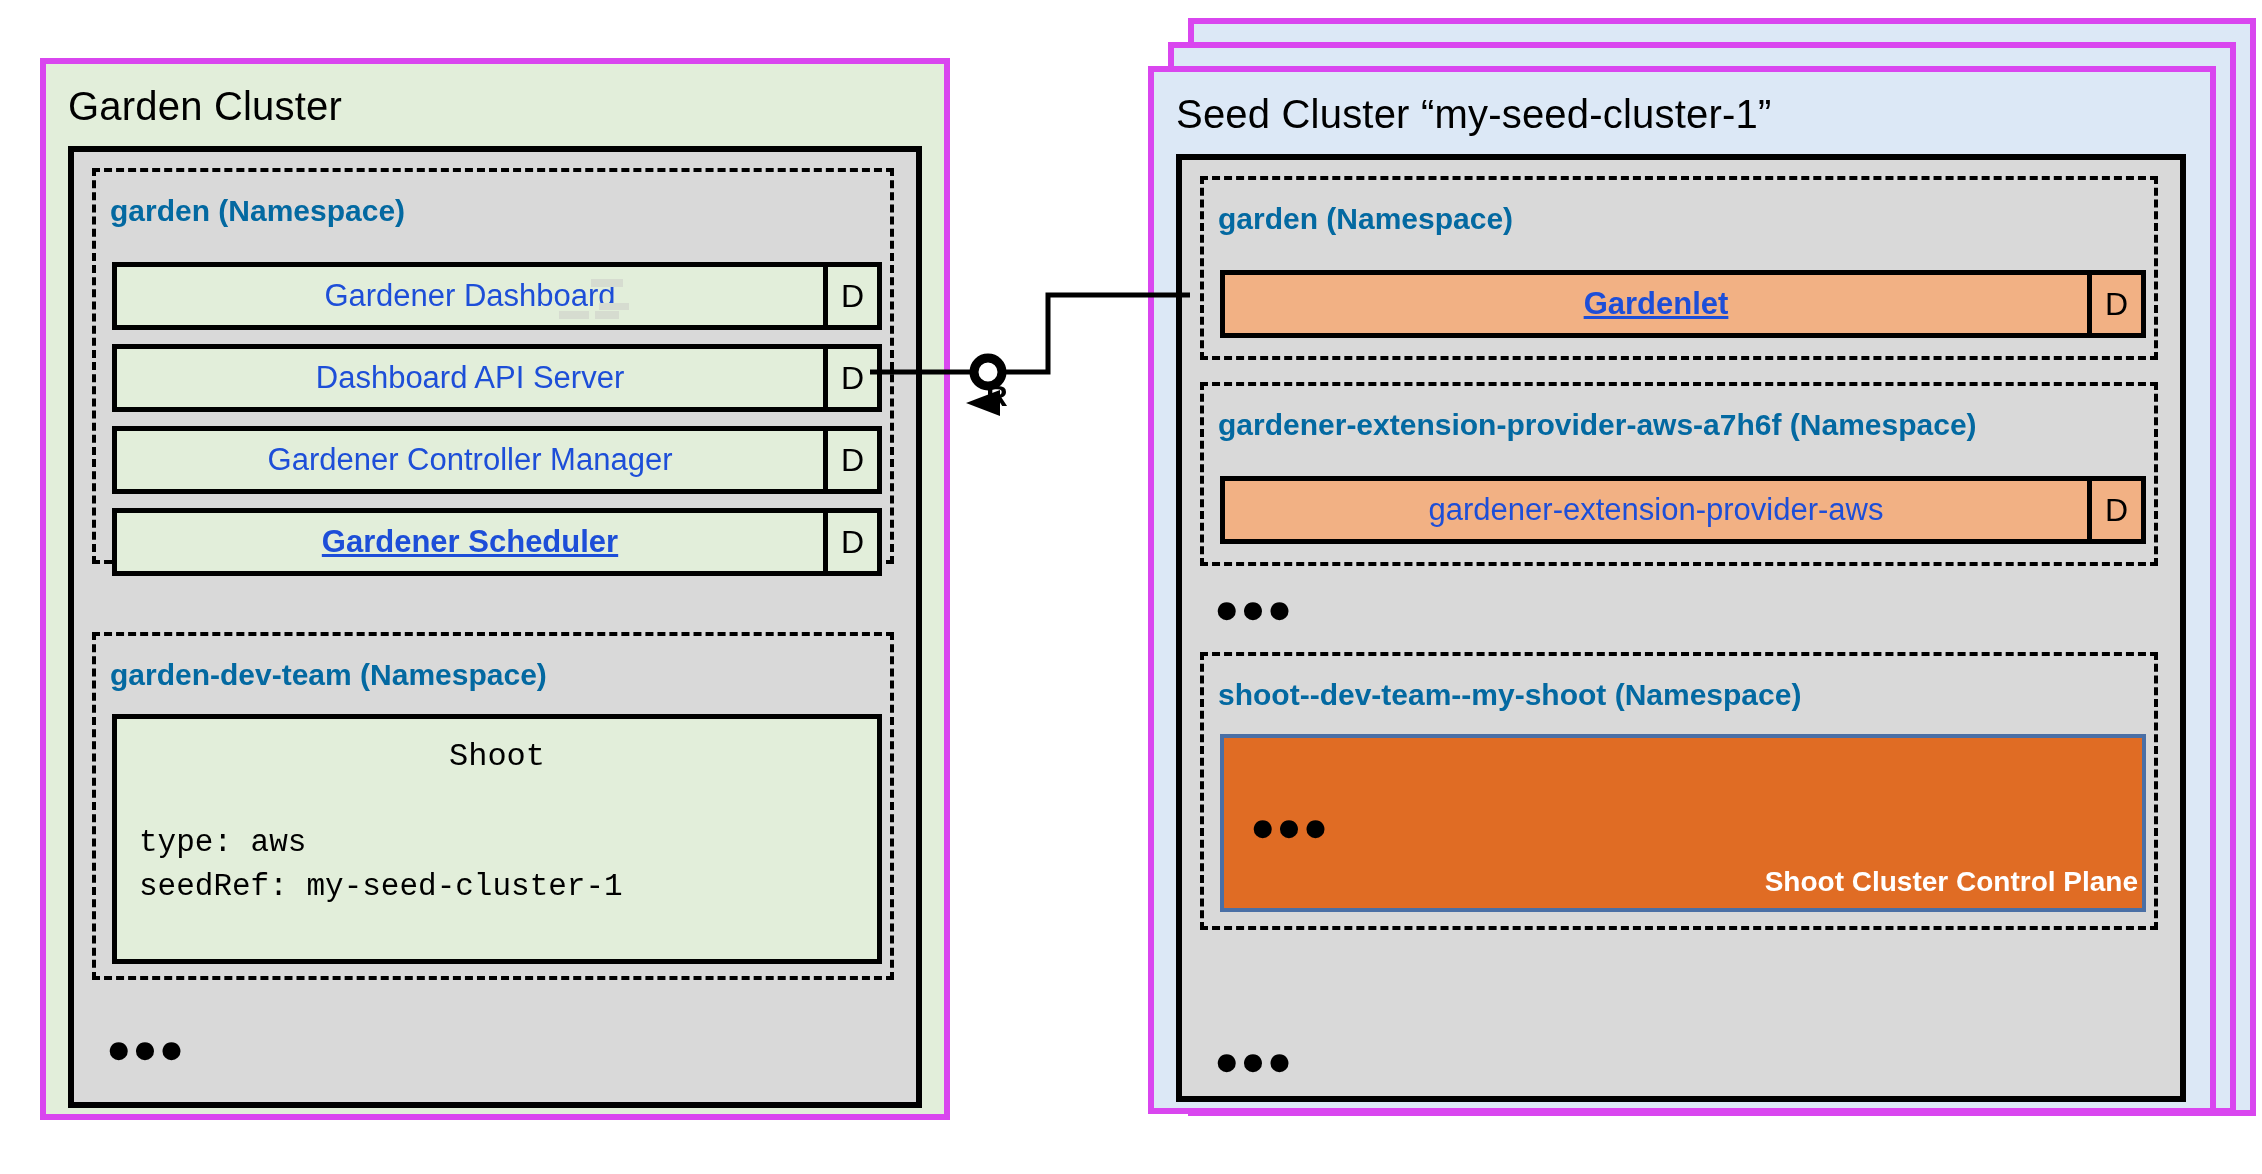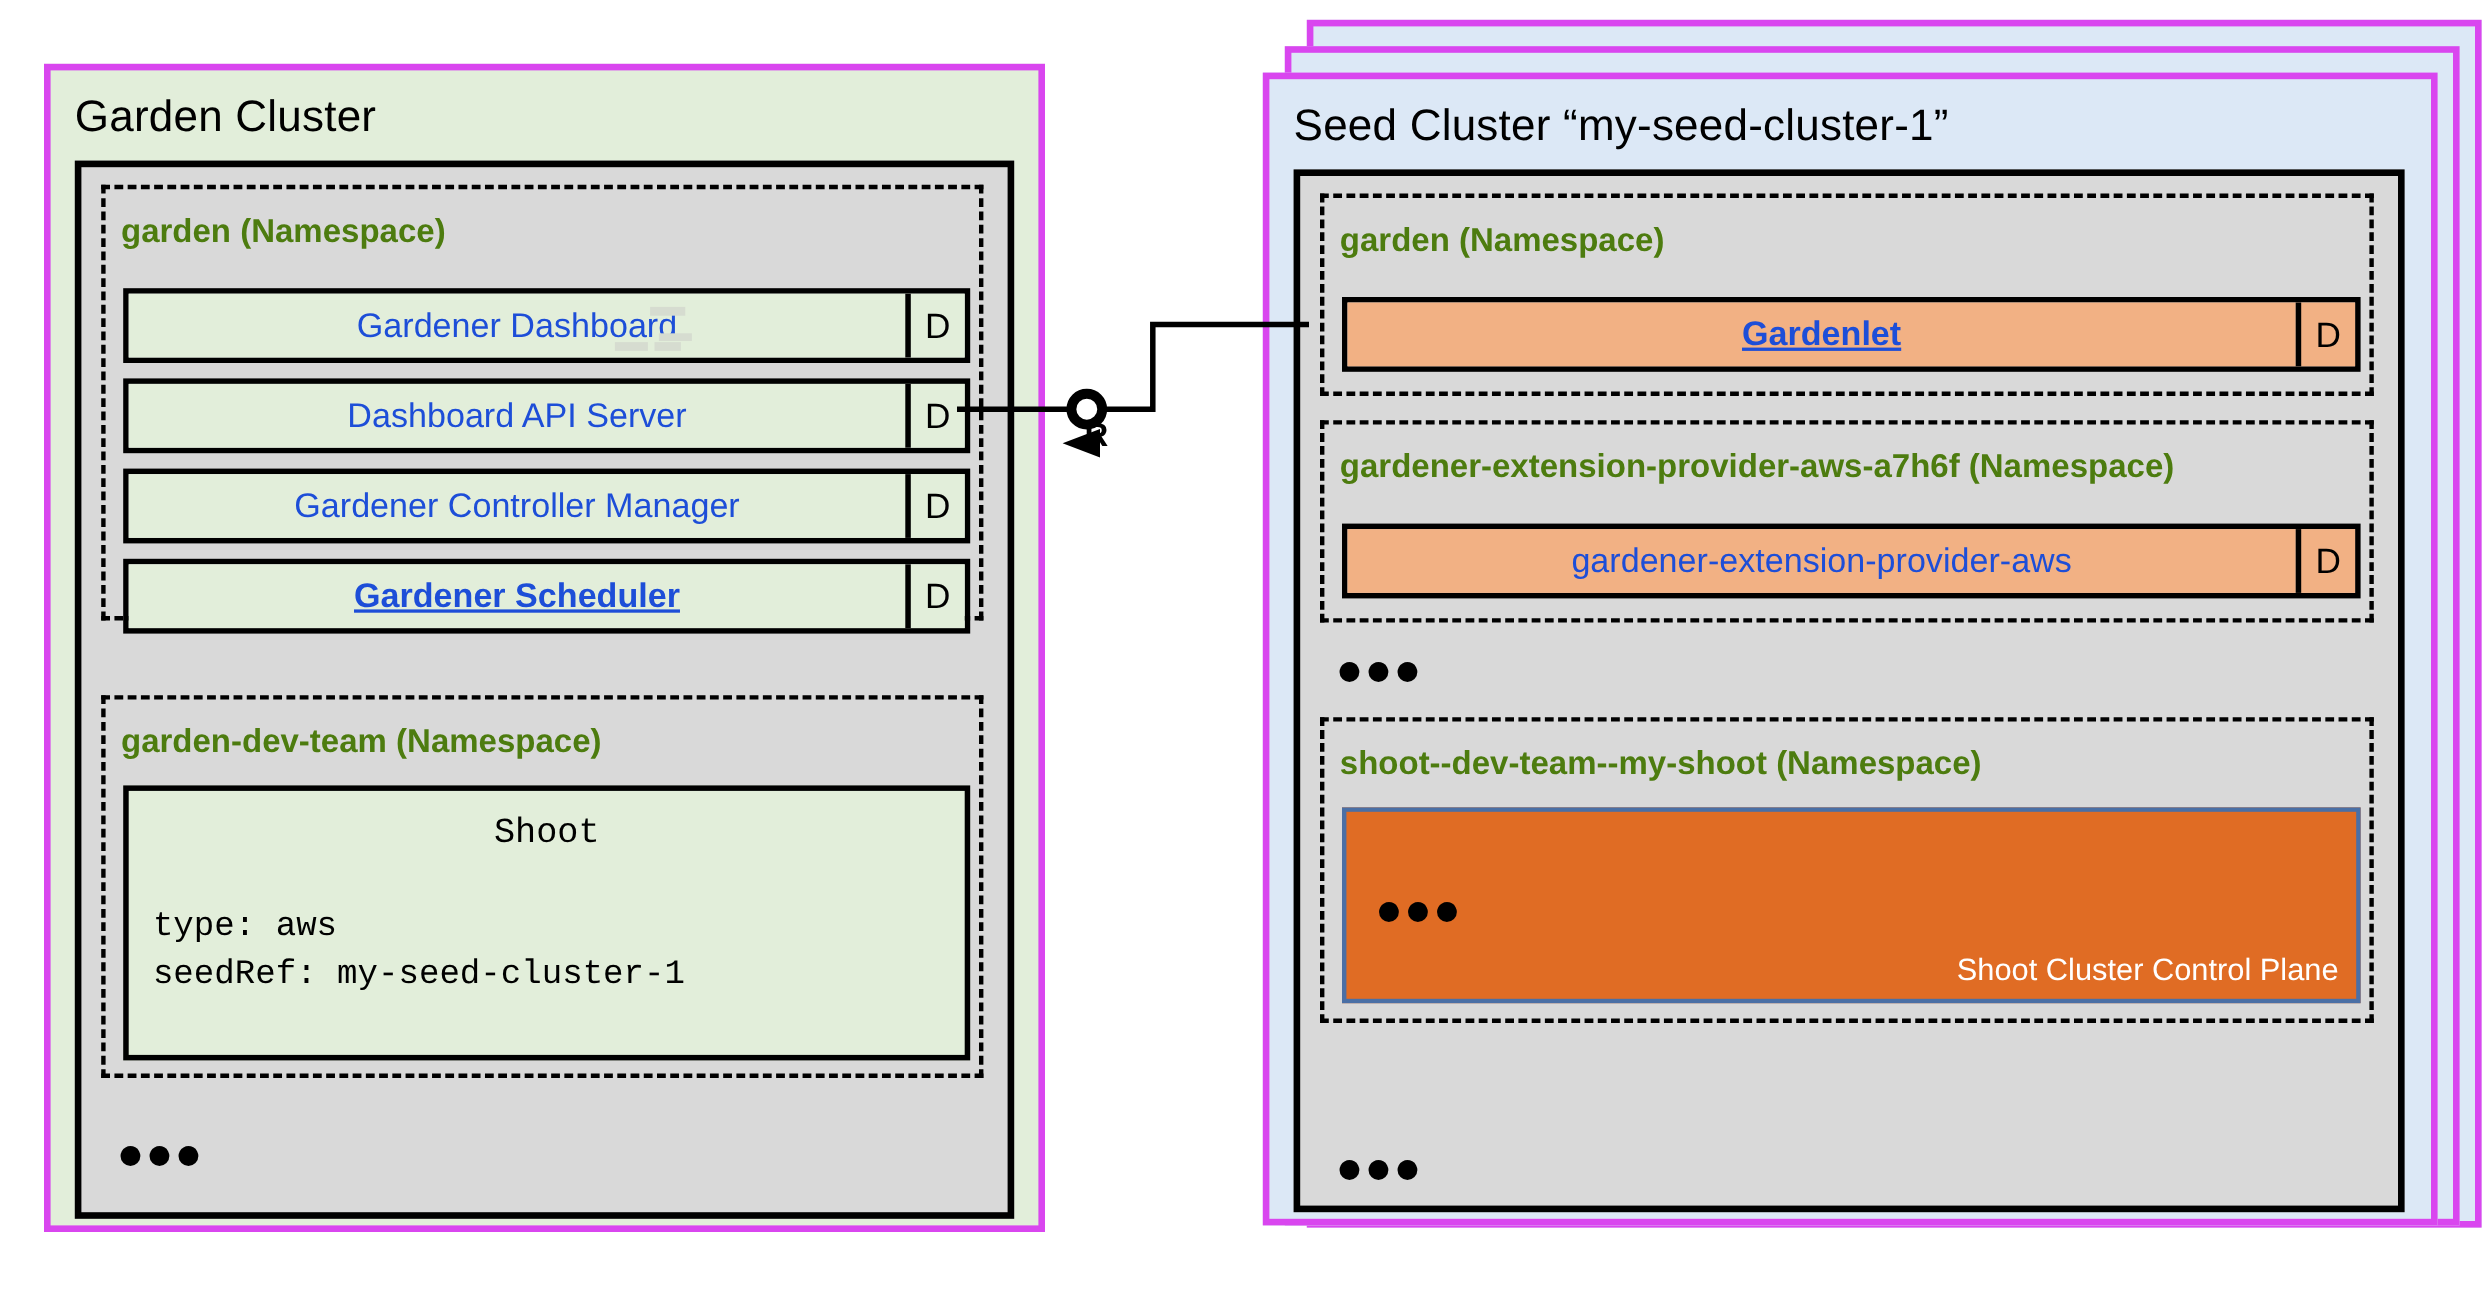--- a/index.html
+++ b/index.html
@@ -43,21 +43,21 @@
   
   .ns {
     position: absolute;
     border: 4px dashed #000000;
     background: transparent;
   }
   .ns-label {
     position: absolute;
     font-size: 30px;
     font-weight: bold;
-    color: #4d7c0f;
+    color: #0369a1;
     white-space: nowrap;
   }
 
   
   .comp {
     position: absolute;
     display: flex;
     align-items: stretch;
     border: 5px solid #000000;
   }
@@ -116,24 +116,24 @@
   }
 
   
   .control-plane {
     position: absolute;
     background: #e06c24;
     border: 4px solid #4a6fa5;
   }
   .cp-label {
     position: absolute;
-    right: 16px;
+    right: 4px;
     bottom: 10px;
     font-size: 28px;
-    font-weight: normal;
+    font-weight: bold;
     color: #ffffff;
     white-space: nowrap;
   }
 
   
   .ellipsis {
     position: absolute;
     font-size: 42px;
     font-weight: bold;
     line-height: 1;

